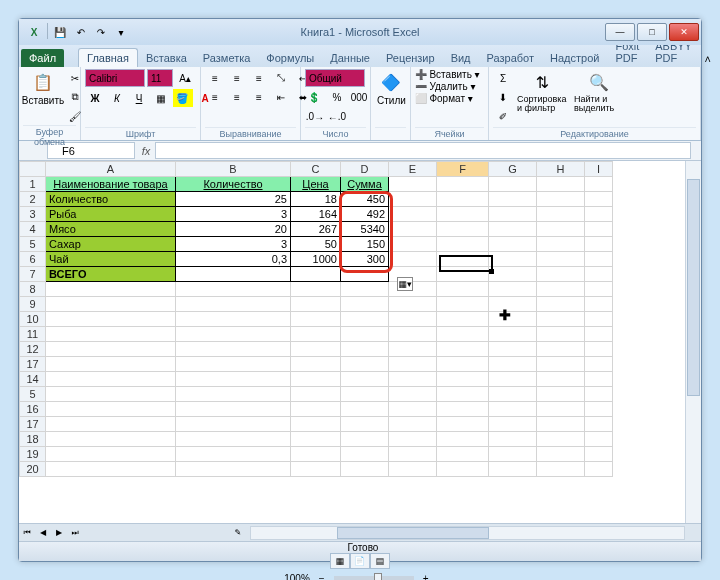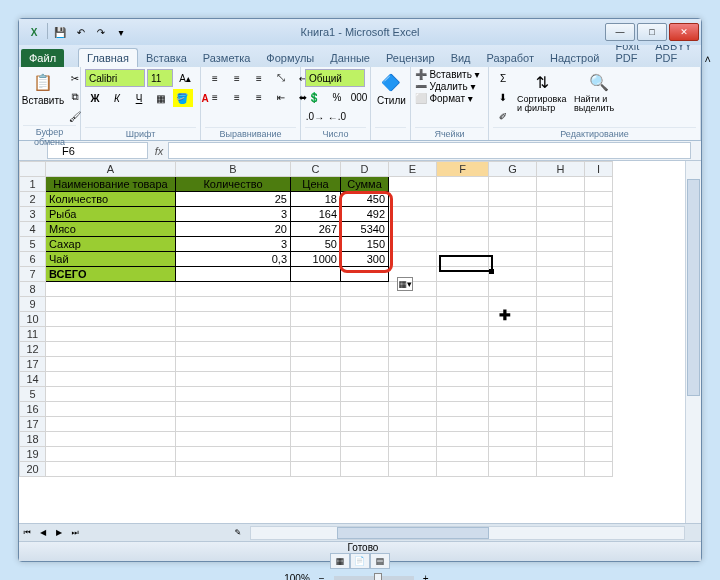--- a/index.html
+++ b/index.html
@@ -26,43 +26,43 @@
 
   
   .ribbon { height: 74px; background: #f4f8fc; border-bottom: 1px solid #a8bed3; display:flex; }
   .group { border-right: 1px solid #cdd9e5; display:flex; flex-direction:column; padding: 2px 4px 0 4px; }
   .group-body { flex:1; display:flex; gap:2px; align-items:flex-start; }
   .group-label { font-size: 9px; color:#5a7a9a; text-align:center; padding:1px 0; border-top:1px solid #e0e8f0; position:relative; }
   .big-btn { width:40px; display:flex; flex-direction:column; align-items:center; justify-content:center; gap:2px; font-size:10px; cursor:pointer; padding:2px; }
   .big-icon { width:22px; height:22px; display:flex;align-items:center;justify-content:center;font-size:16px; }
   .small-row { display:flex; gap:2px; align-items:center; }
   .small-btn { width:20px; height:18px; display:flex;align-items:center;justify-content:center;font-size:10px;cursor:pointer;border:1px solid transparent; }
-  .combo { height:18px; border:1px solid #aac; background:#bef264; font-size:10px; padding:0 3px; display:flex;align-items:center;cursor:pointer; }
+  .combo { height:18px; border:1px solid #aac; background:#be185d; font-size:10px; padding:0 3px; display:flex;align-items:center;cursor:pointer; }
   .vstack { display:flex; flex-direction:column; gap:1px; }
 
   
   .fbar { height: 20px; background:#eef3f8; border-bottom:1px solid #b8c8d8; display:flex; align-items:center; }
-  .namebox { width:101px; height:17px; background:#fff; border:1px solid #b8c8d8; margin:0 2px 0 28px; font-size:11px; padding-left:14px; display:flex;align-items:center; }
+  .namebox { width:88px; height:17px; background:#fff; border:1px solid #b8c8d8; margin:0 2px 0 28px; font-size:11px; padding-left:14px; display:flex;align-items:center; }
   .fx { width:18px; font-size:11px; font-style:italic; text-align:center; cursor:pointer; color:#555; }
   .finput { flex:1; height:17px; background:#fff; border:1px solid #b8c8d8; margin-right:10px; font-size:11px; padding-left:4px; }
 
   
   .grid-wrap { flex:1; display:flex; position:relative; background:#fff; }
   .grid { flex:1; overflow:hidden; }
   table.sheet { border-collapse:collapse; table-layout:fixed; }
   .sheet th, .sheet td { border:1px solid #d4d4d4; font-size:11px; height:15px; padding:0 3px; overflow:hidden; }
   .sheet th { background:#eef3f8; font-weight:normal; color:#333; text-align:center; }
   .sheet th.rowh { width:26px; }
   .sheet th.colF { background:#f9d99a; }
   .corner { width:26px; background:#eef3f8; }
   .colA { width:130px; } .colB{width:115px;} .colC{width:50px;} .colD{width:48px;} 
   .colE{width:48px;} .colF{width:52px;} .colG{width:48px;} .colH{width:48px;} .colI{width:28px;}
 
   
-  td.hdr { background:#4d7c0f; text-align:center; font-weight:normal; border:1px solid #000; }
+  td.hdr { background:#86efac; text-align:center; font-weight:normal; border:1px solid #000;text-decoration:underline; }
   td.name { background:#9acd32; border:1px solid #000; }
   td.qty, td.price, td.sum { text-align:right; border:1px solid #000; }
   td.total { font-weight:bold; border:1px solid #000; }
   td.dbord { border:1px solid #000; }
 
   
   .redbox { position:absolute; border:3px solid #e03020; border-radius:8px; pointer-events:none; }
 
   
   .active-cell { position:absolute; border:2px solid #000; background:transparent; pointer-events:none; }

